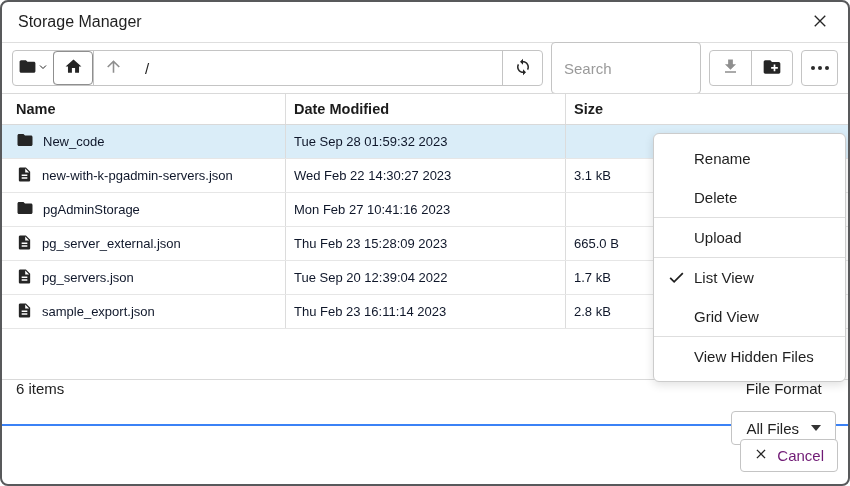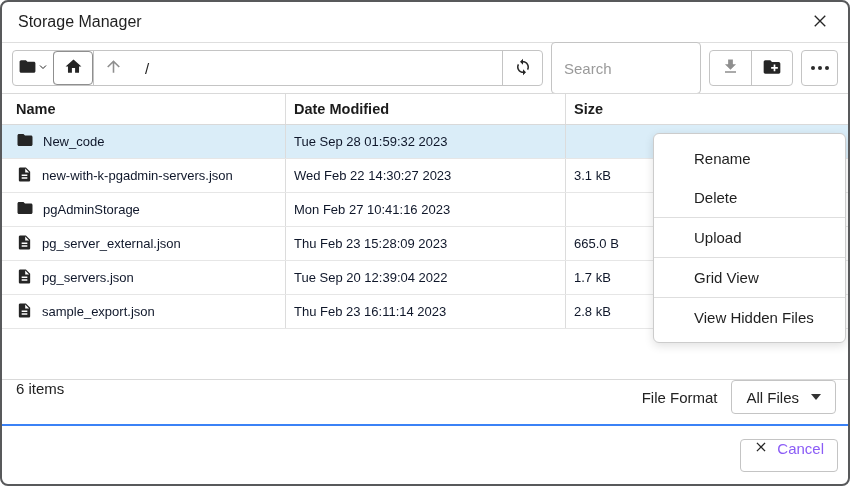--- a/index.html
+++ b/index.html
@@ -111,21 +111,21 @@
   .spacer { flex: 1 1 auto; }
   
   .statusbar {
     height: 47px; flex: 0 0 47px;
     border-top: 1px solid #d9d9d9;
     border-bottom: 2px solid #3b82f6;
     display: flex; align-items: flex-start;
     padding: 0 12px 0 14px;
     font-size: 15px;
   }
-  .status-right { margin-left: auto; display: flex; align-items: center; gap: 14px; }
+  .status-right { margin-left: auto; display: flex; align-items: center; gap: 14px; flex-direction: column; }
   .format-select {
     height: 33px;
     border: 1px solid #c4c4c4; border-radius: 4px;
     background: #fff; cursor: pointer;
     display: flex; align-items: center; gap: 12px;
     padding: 16px 14px;
     font-size: 15px; color: #222;
   }
   .caret-down {
     width: 0; height: 0;
@@ -136,23 +136,23 @@
   
   .footer {
     flex: 0 0 58px;
     display: flex; align-items: center; justify-content: flex-end;
     padding: 0 10px;
   }
   .cancel-btn {
     height: 33px;
     border: 1px solid #c4c4c4; border-radius: 4px;
     background: #fff; cursor: pointer;
-    display: flex; align-items: flex-start; gap: 9px;
+    display: flex; align-items: center; gap: 9px;
     padding: 0 13px;
-    font-size: 15px; color: #8b5cf6;
+    font-size: 15px; color: #701a75;
   }
   
   .menu {
     position: absolute;
     left: 651px; top: 84px;
     width: 193px;
     background: #fff;
     border: 1px solid #ccc;
     border-radius: 6px;
     box-shadow: 0 3px 10px rgba(0,0,0,0.12);
@@ -351,20 +351,28 @@
     </div>
     <div class="menu-item">
       <span>Delete</span>
     </div>
     <div class="menu-divider"></div>
     <div class="menu-item">
       <span>Upload</span>
     </div>
     <div class="menu-divider"></div>
     <div class="menu-item">
+      <span class="menu-check">
+        <svg width="19" height="19" viewBox="0 0 24 24">
+            <path d="M4 12.5l5 5L20 6.5" stroke="#1f1f1f" stroke-width="2.2" fill="none"></path>
+          </svg>
+      </span>
+      <span>List View</span>
+    </div>
+    <div class="menu-item">
       <span>Grid View</span>
     </div>
     <div class="menu-divider"></div>
     <div class="menu-item">
       <span>View Hidden Files</span>
     </div>
   </div>
 
 </div>
 

